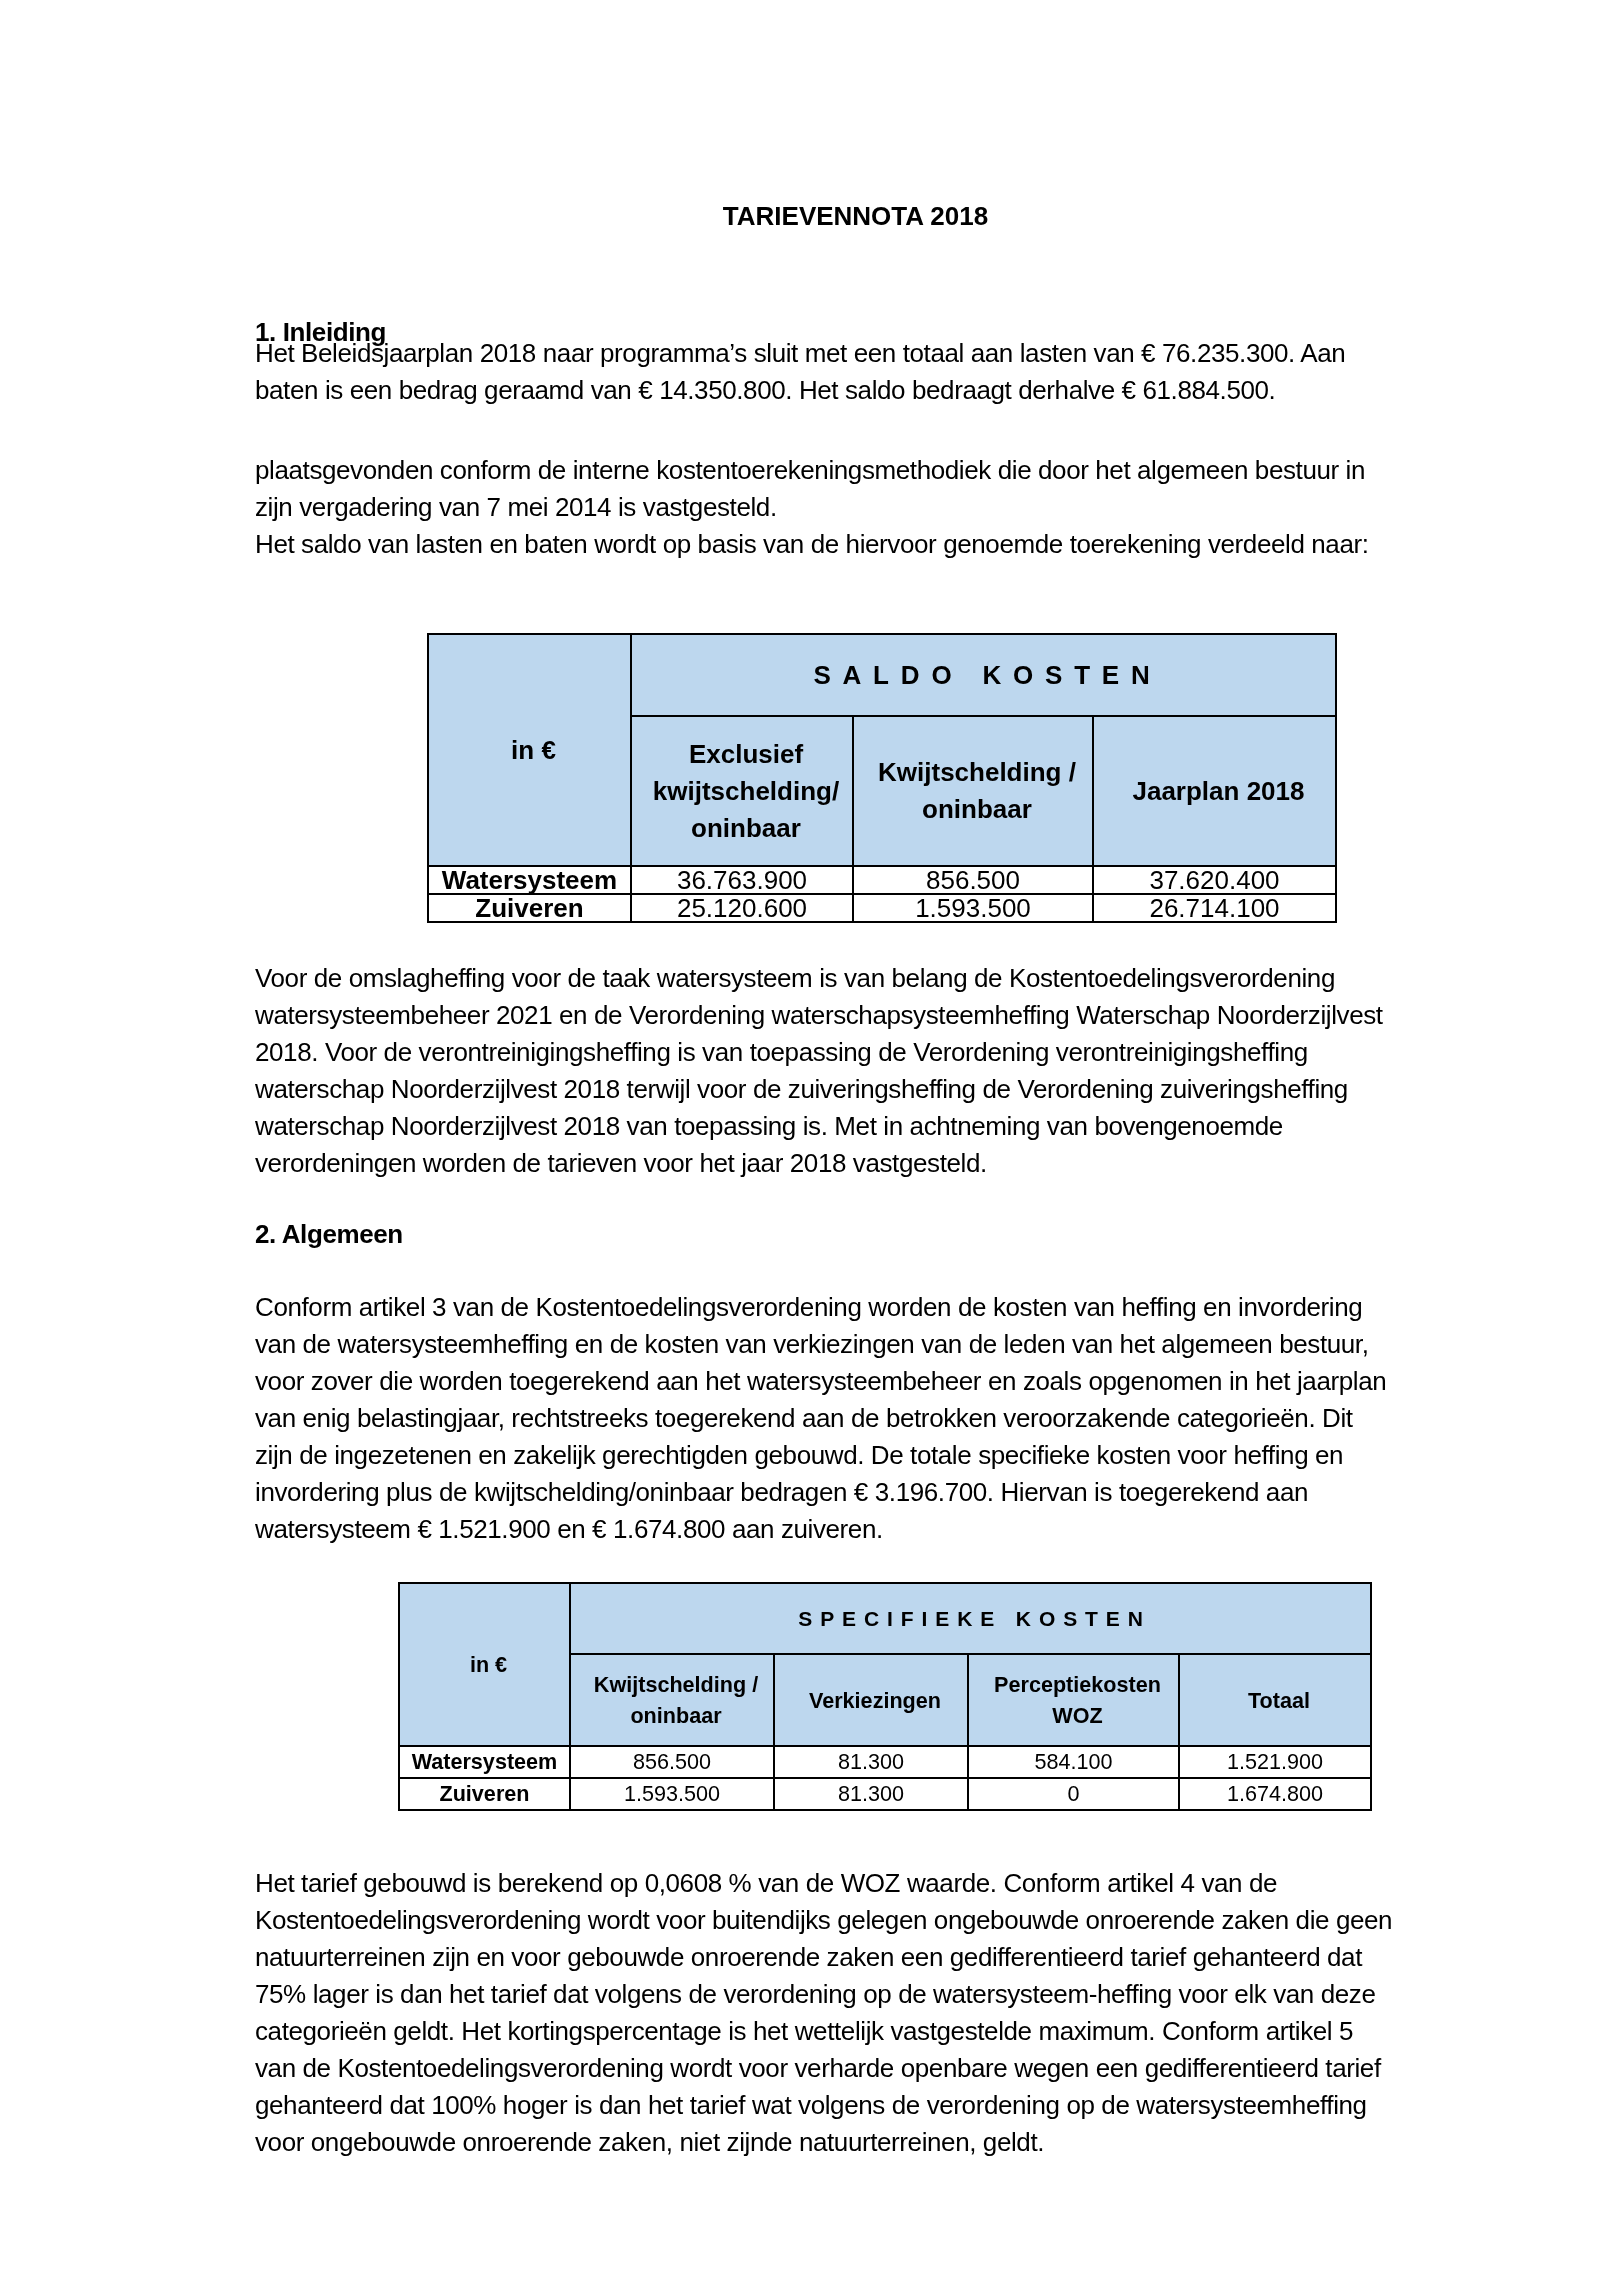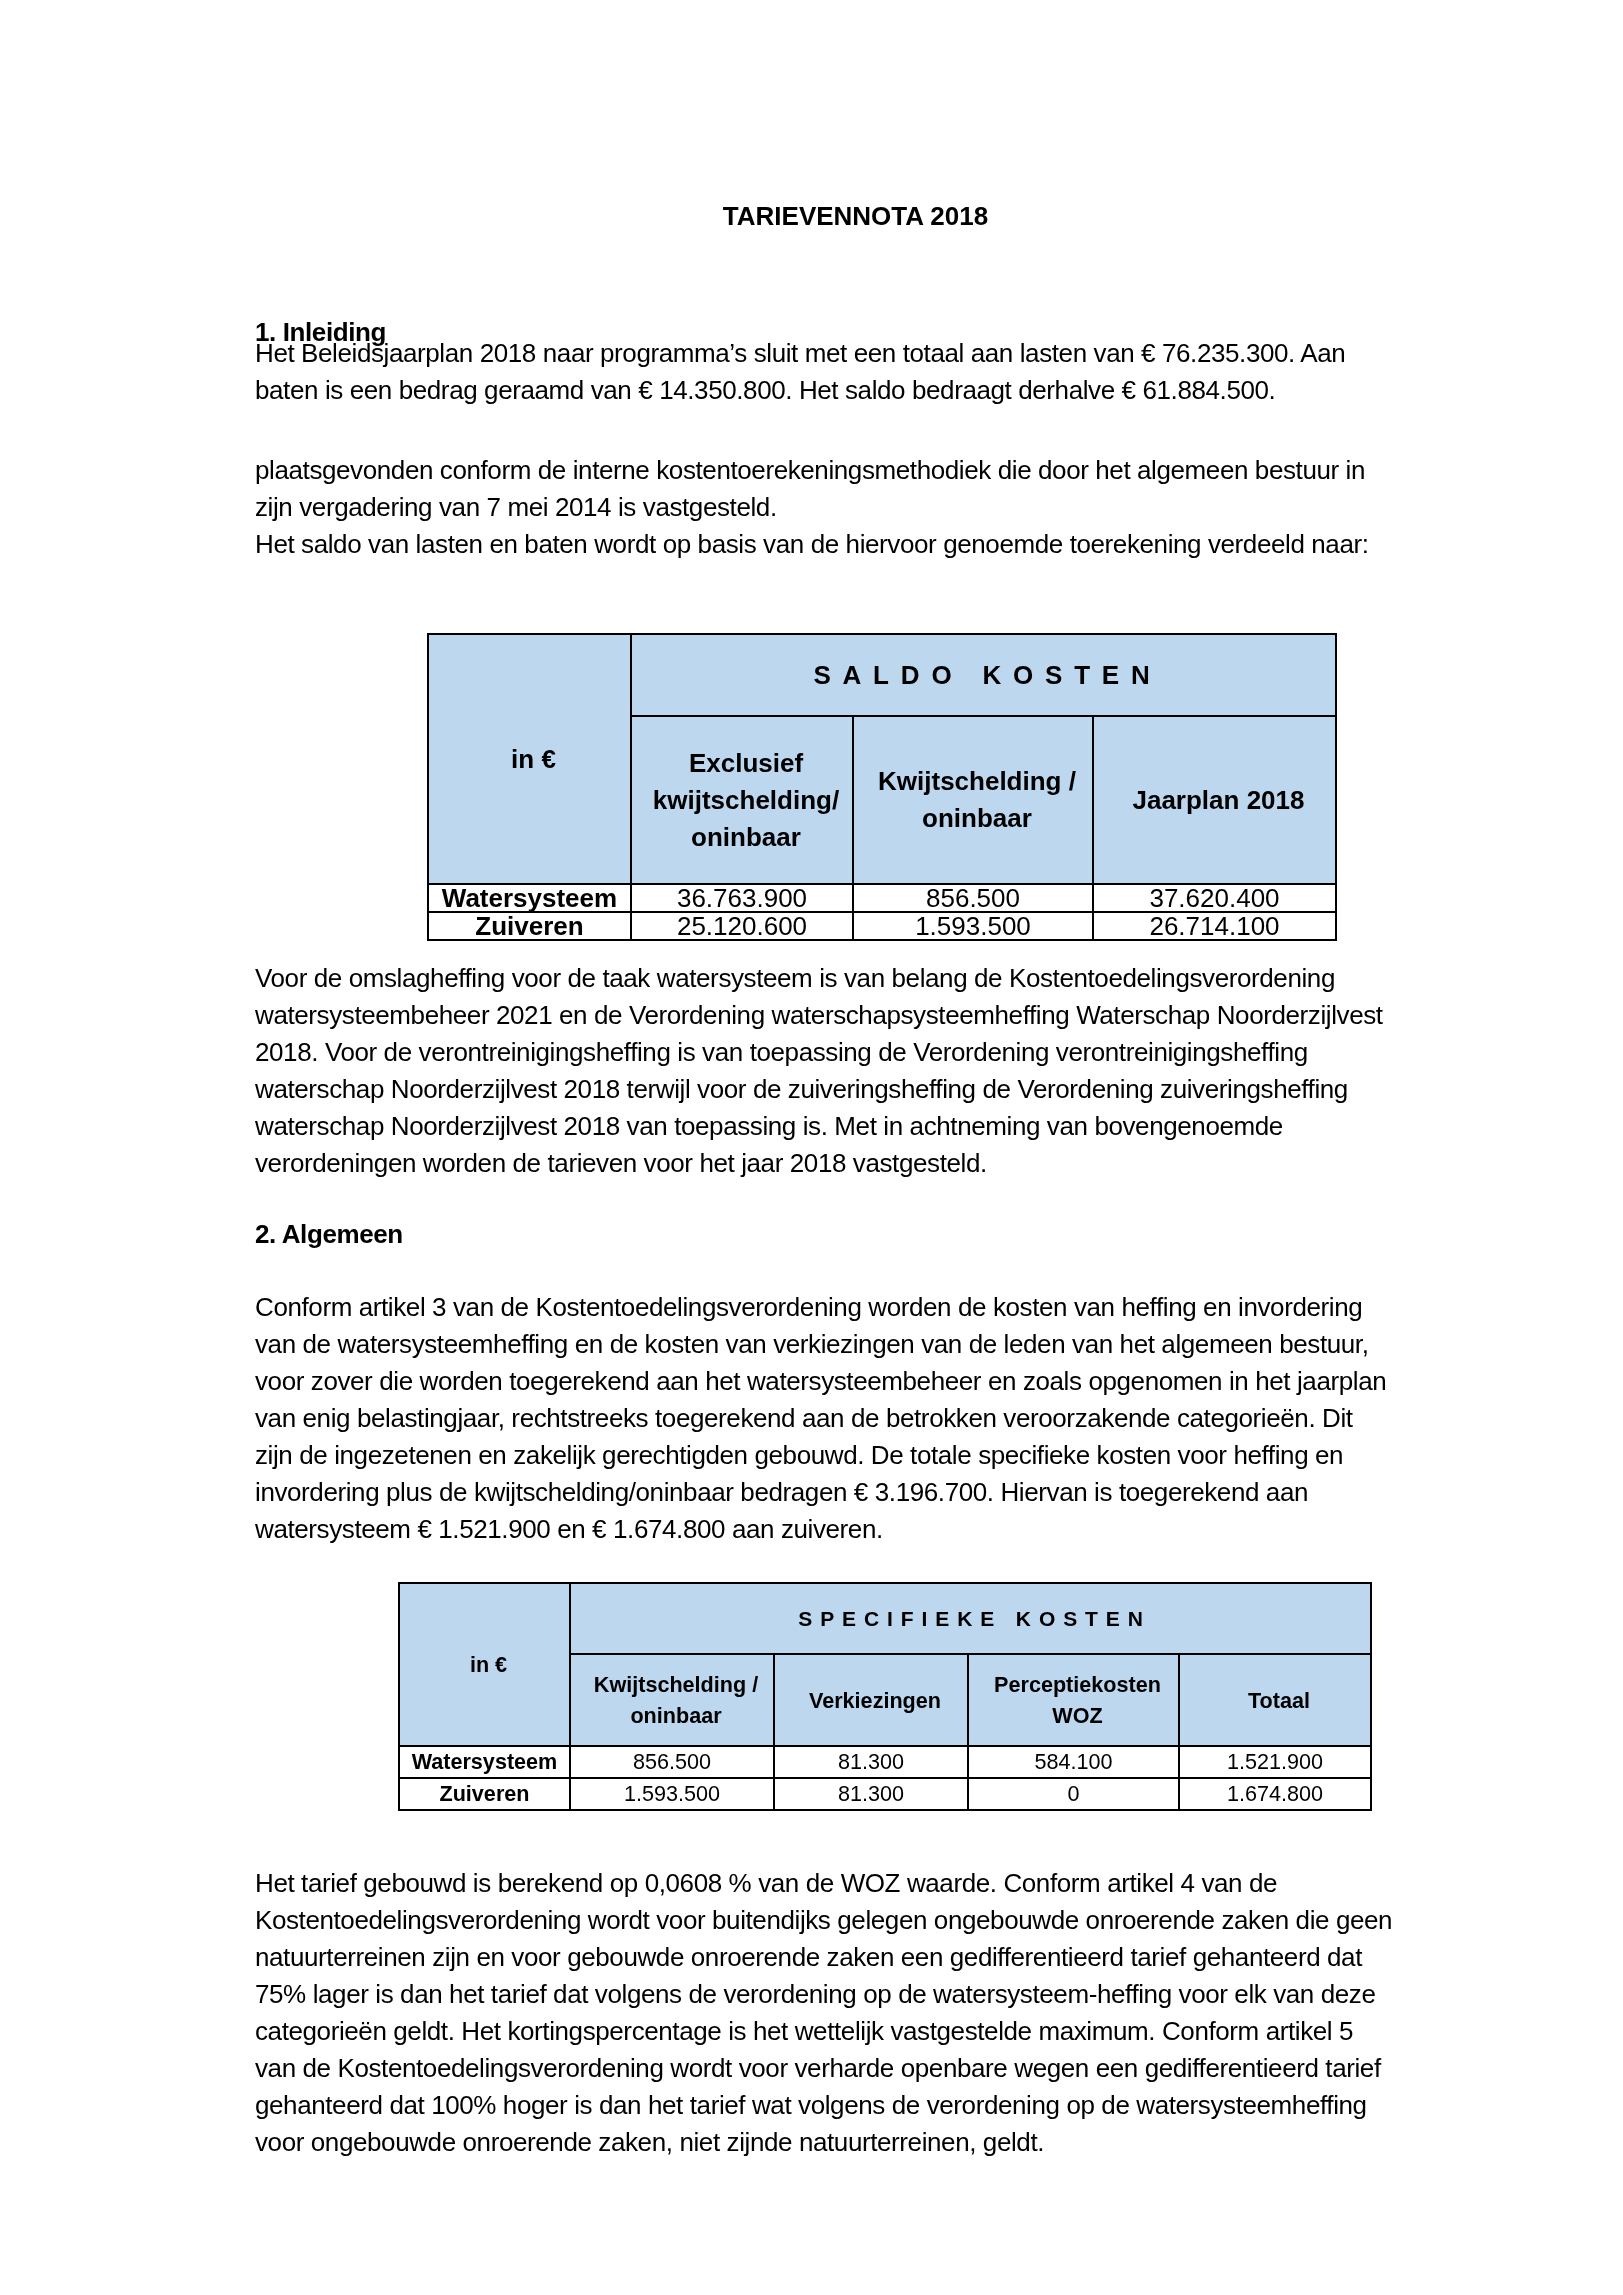--- a/index.html
+++ b/index.html
@@ -21,21 +21,21 @@
   .line { display: block; white-space: nowrap; }
 
   table.t { position: absolute; border-collapse: collapse; table-layout: fixed; }
   table.t td { border: 2px solid #000; text-align: center; vertical-align: middle; padding: 0; }
   table.t .hd { background: #BDD7EE; font-weight: bold; padding-left: 8px; }
   table.t .spaced { letter-spacing: 11.8px; font-weight: bold; }
   table.t .rowlabel { font-weight: bold; }
 
   #tbl1 { left: 427px; top: 633px; width: 908px; font-size: 26px; }
   #tbl1 .hd1 { height: 80px; }
-  #tbl1 .hd2 { height: 168px; line-height: 37px; }
+  #tbl1 .hd2 { height: 150px; line-height: 37px; }
   #tbl1 .dr { height: 26px; line-height: 26px; }
 
   #tbl2 { left: 398px; top: 1582px; width: 971px; font-size: 21.6px; }
   #tbl2 .hd1 { height: 69px; }
   #tbl2 .hd2 { height: 92px; line-height: 31px; }
   #tbl2 .dr { height: 31px; line-height: 30px; }
   #tbl2 .spaced { letter-spacing: 7.9px; font-size: 21px; }
 </style>
 </head>
 <body>

